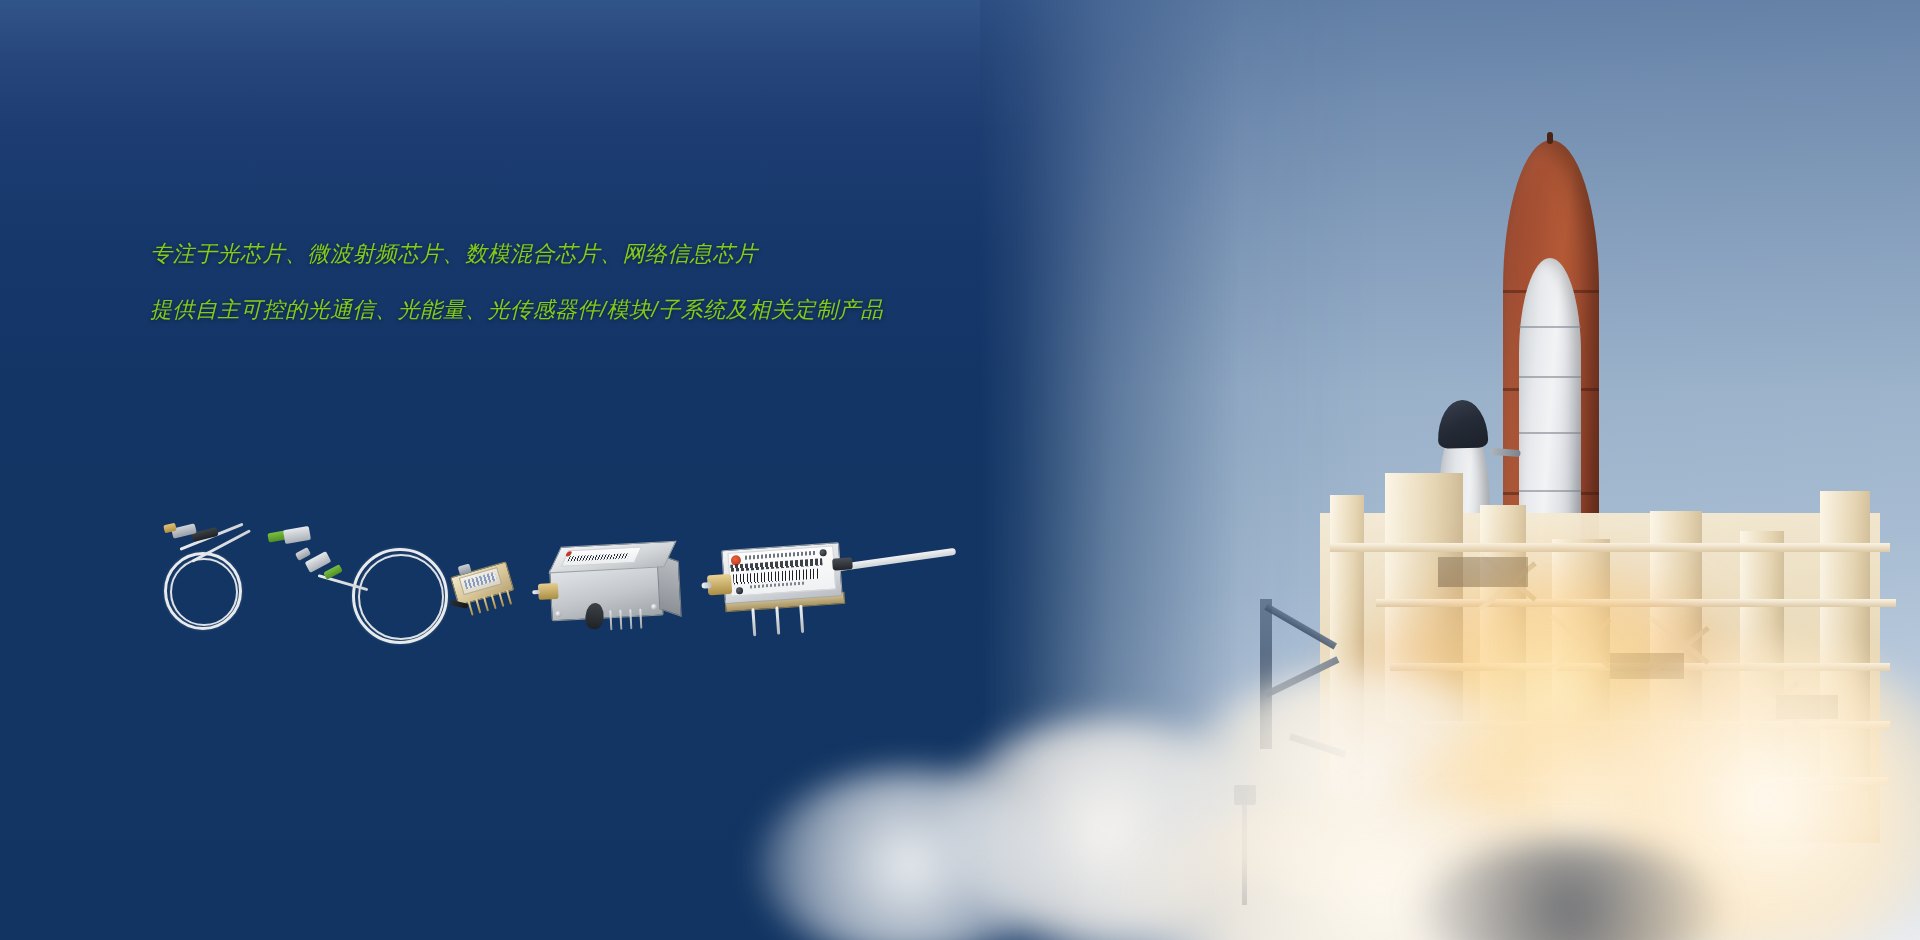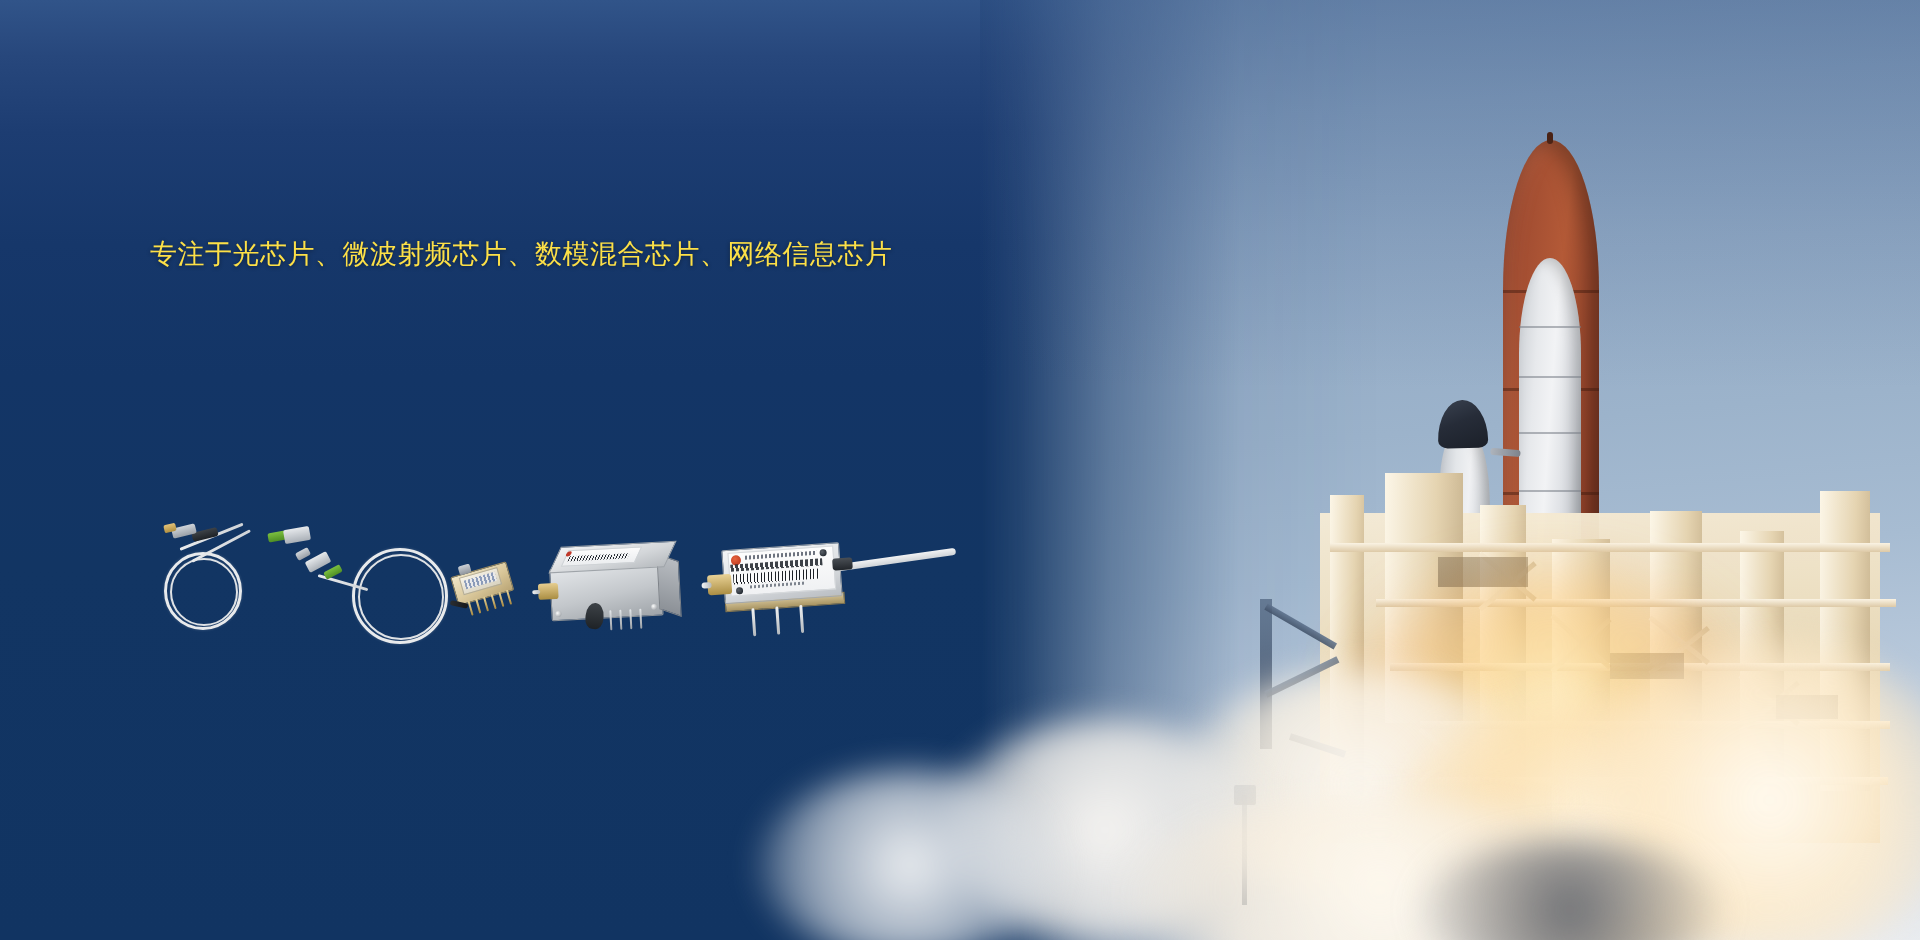--- a/index.html
+++ b/index.html
@@ -172,27 +172,28 @@
     pointer-events:none;
   }
   .glow{
     position:absolute; border-radius:50%; filter:blur(26px);
   }
 
   
   .copy{ position:absolute; left:150px; top:228px; width:1000px; }
 
   .sub-line{
-    color:#fde047;
-    font-size:27px;
+    color:#84cc16;
+    font-size:22px;
     line-height:52px;
     letter-spacing:.5px;
     font-weight:400;
     text-shadow:0 1px 4px rgba(0,0,0,.45);
     white-space:nowrap;
+    font-style:italic;
   }
   .sub-line.l2{ margin-top:4px; }
 
   .headline-wrap{
     position:relative;
     margin-top:16px;
     display:inline-block;
   }
   .headline-bar{
     position:absolute;
@@ -502,20 +503,21 @@
     <div class="smoke" style="left:-60px; top:170px; width:300px; height:190px; background:radial-gradient(circle,#eef0f2 0%,rgba(226,230,234,.62) 55%,rgba(220,226,232,0) 100%);"></div>
     <div class="smoke" style="left:760px; top:40px;  width:380px; height:320px; background:radial-gradient(circle,#fffaf0 0%,rgba(253,236,206,.9) 45%,rgba(250,222,180,.2) 80%,rgba(250,222,180,0) 100%);"></div>
     <div class="smoke" style="left:300px; top:200px; width:520px; height:180px; background:radial-gradient(circle,#fdf8ee 0%,rgba(246,236,220,.7) 55%,rgba(244,234,218,0) 100%);"></div>
     <div class="smoke" style="left:600px; top:240px; width:300px; height:140px; background:radial-gradient(circle,#6d6f74 0%,rgba(120,122,128,.5) 55%,rgba(140,142,148,0) 100%);"></div>
   </div>
 
   <div class="copy">
 
     <div class="sub-line">专注于光芯片、微波射频芯片、数模混合芯片、网络信息芯片</div>
 
+    <div class="sub-line l2">提供自主可控的光通信、光能量、光传感器件/模块/子系统及相关定制产品</div>
 
   </div>
 
   <div class="products">
 
     <div style="position:absolute; left:0; top:0; width:160px; height:120px;">
       <div class="fiber" style="left:14px; top:32px; width:78px; height:78px;"></div>
       <div class="fiber fiber-thin" style="left:20px; top:38px; width:68px; height:68px;"></div>
       <div class="lead" style="left:30px; top:28px; width:68px; transform:rotate(-22deg);"></div>
       <div class="lead" style="left:42px; top:40px; width:66px; transform:rotate(-28deg);"></div>

